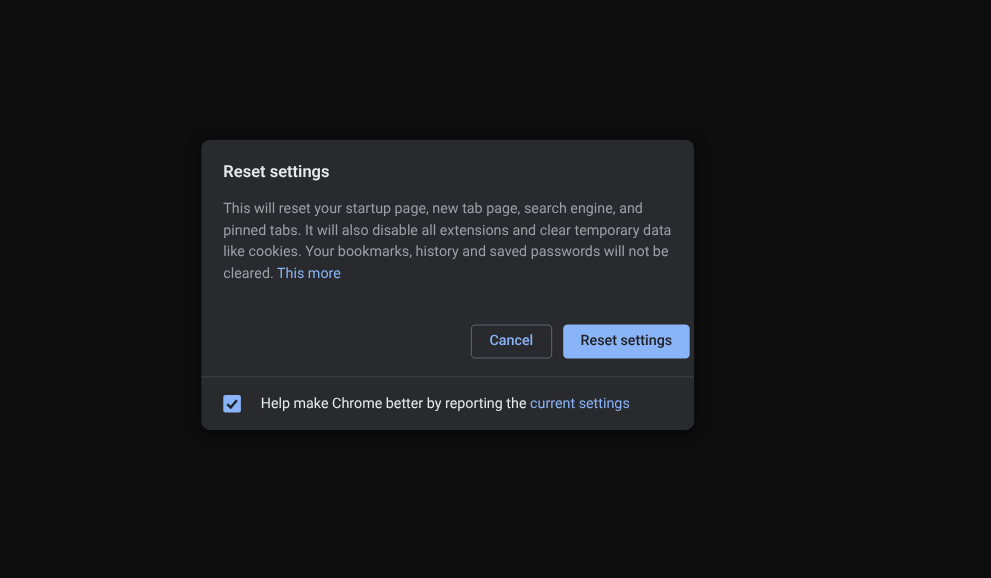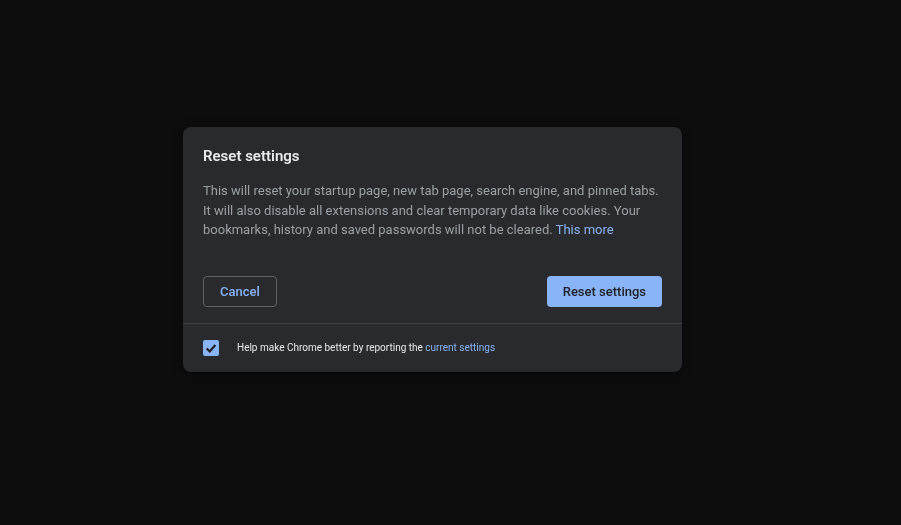--- a/index.html
+++ b/index.html
@@ -8,21 +8,21 @@
       height: 525px;
       background: #0d0d0d;
       font-family: 'Segoe UI', Roboto, Arial, sans-serif;
       position: relative;
       overflow: hidden;
     }
     .dialog {
       position: absolute;
       left: 183px;
       top: 127px;
-      width: 499px;
+      width: 448px;
       background: #292a2d;
       border-radius: 8px;
       box-shadow: 0 2px 10px rgba(0,0,0,.5);
       overflow: hidden;
     }
     .dialog-body {
       padding: 20px 20px 20px 20px;
     }
     .dialog-title {
       color: #e8eaed;
@@ -34,23 +34,23 @@
       color: #9aa0a6;
       font-size: 13px;
       line-height: 1.5;
     }
     .learn-more {
       color: #8ab4f8;
       cursor: pointer;
     }
     .dialog-actions {
       display: flex;
-      justify-content: space-between;
+      justify-content: flex-end;
       gap: 10px;
-      padding: 16px 20px 16px 20px;
+      padding: 16px 4px 16px 20px;
     }
     .btn {
       font-size: 13px;
       font-weight: 500;
       padding: 7px 16px;
       border-radius: 4px;
       cursor: pointer;
       border: none;
       font-family: inherit;
     }
@@ -83,21 +83,21 @@
     }
     .checkbox svg {
       width: 14px;
       height: 14px;
       stroke: #202124;
       stroke-width: 2.5;
       fill: none;
     }
     .footer-text {
       color: #e8eaed;
-      font-size: 10px;
+      font-size: 13px;
     }
     .footer-link {
       color: #8ab4f8;
       cursor: pointer;
     }
   </style>
 </head>
 <body>
 
 <div class="dialog">

